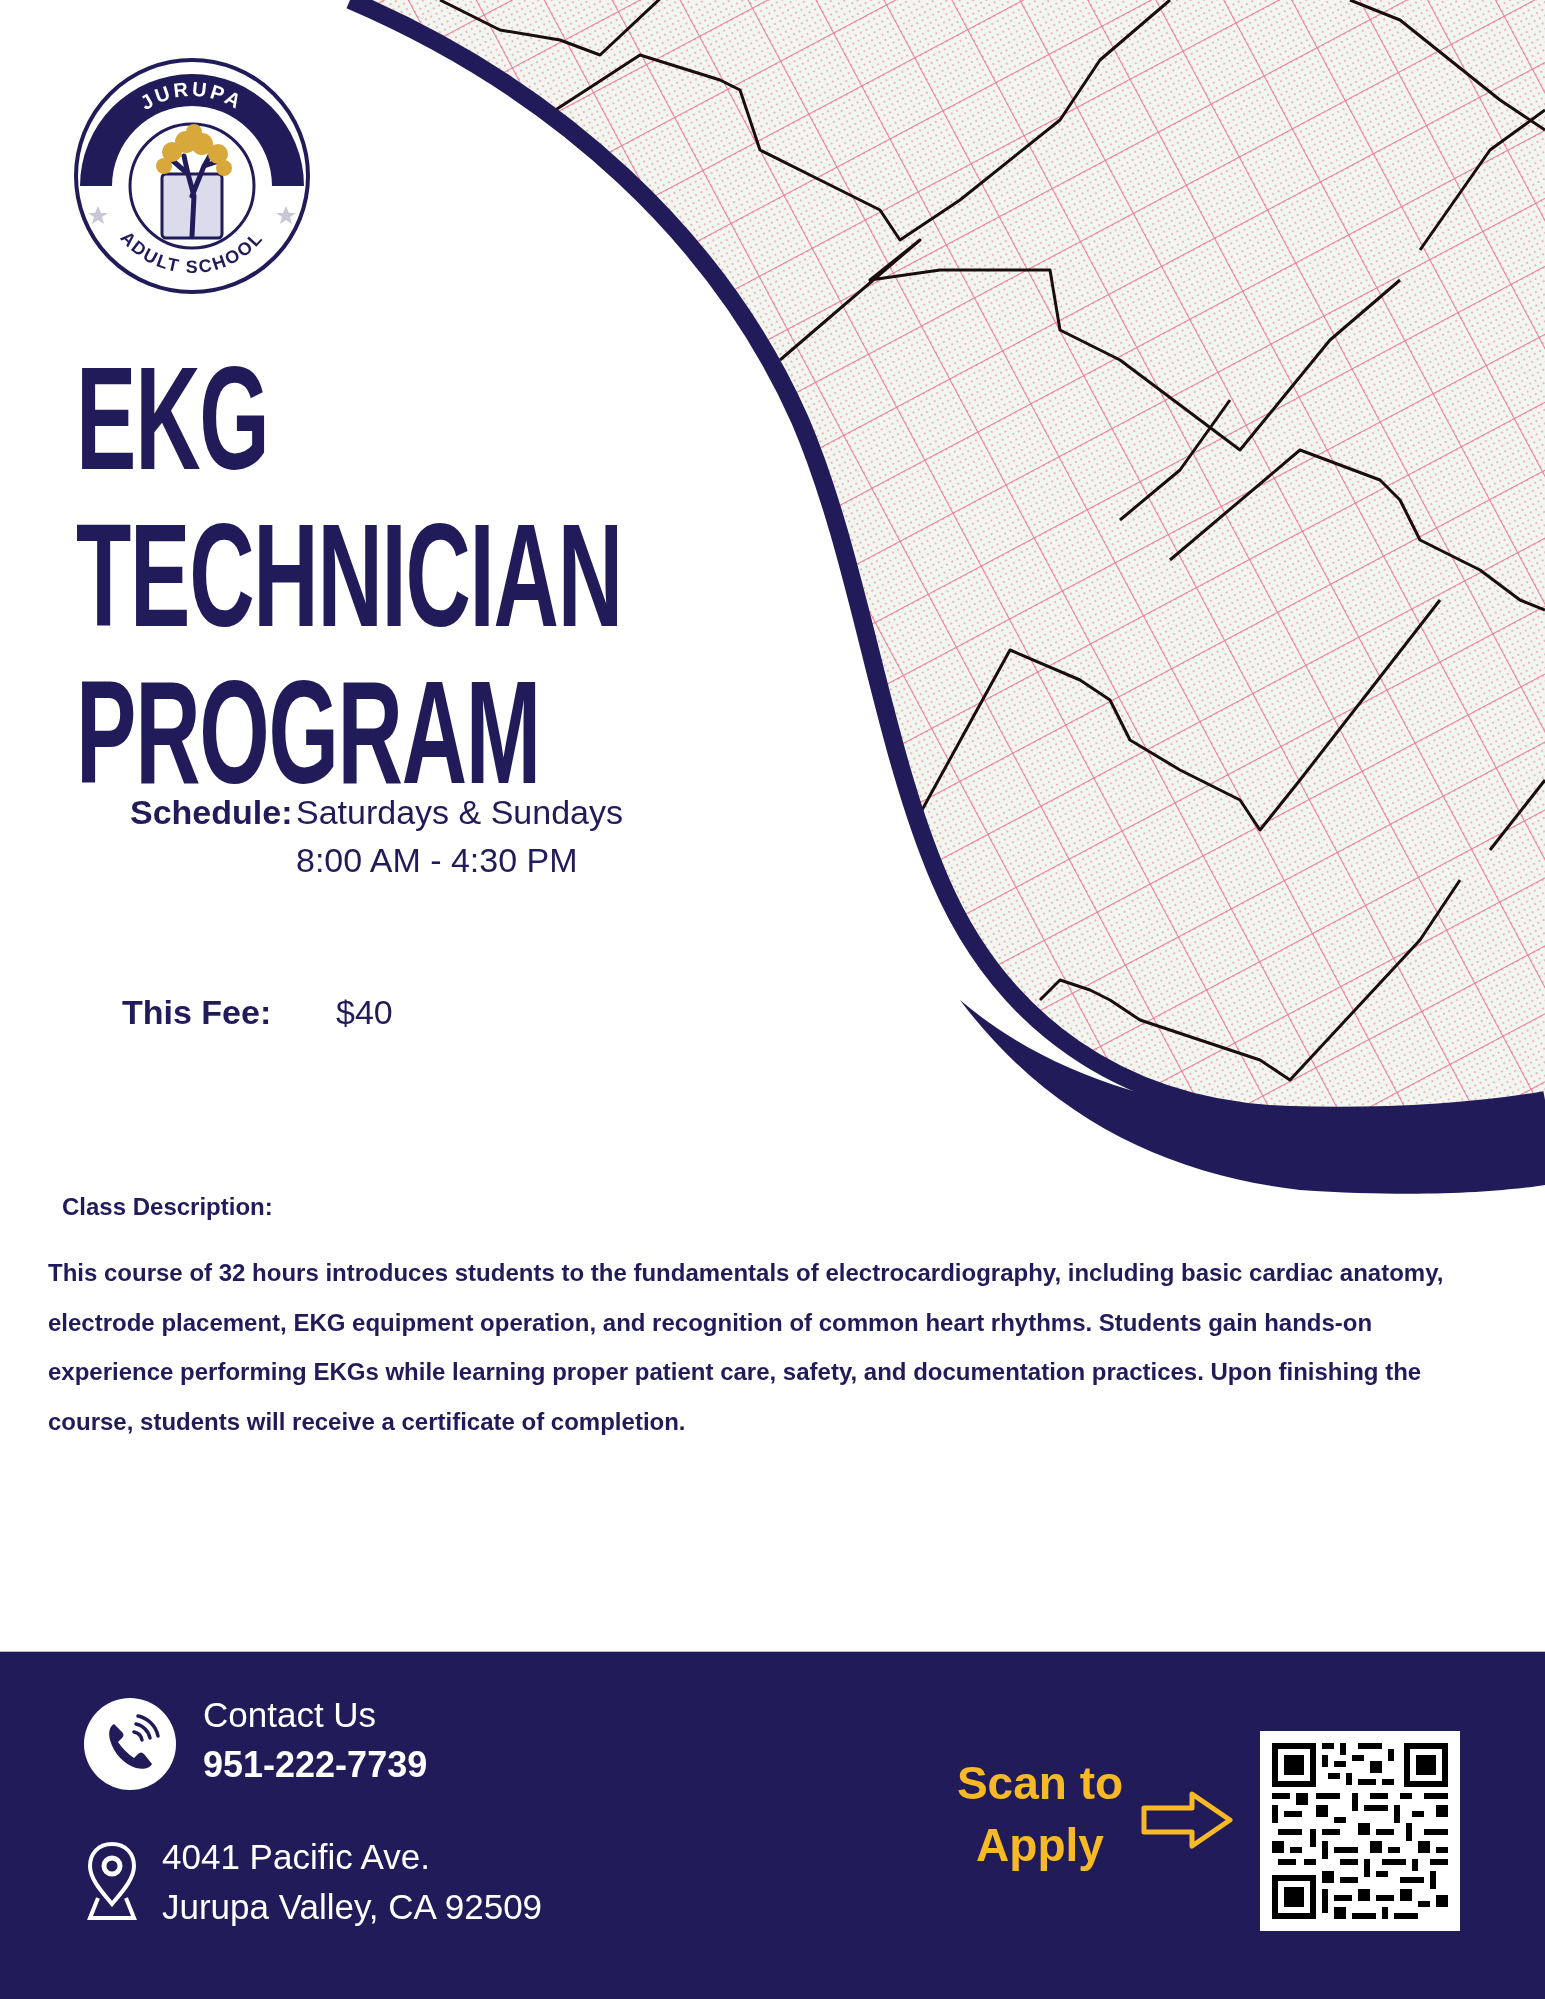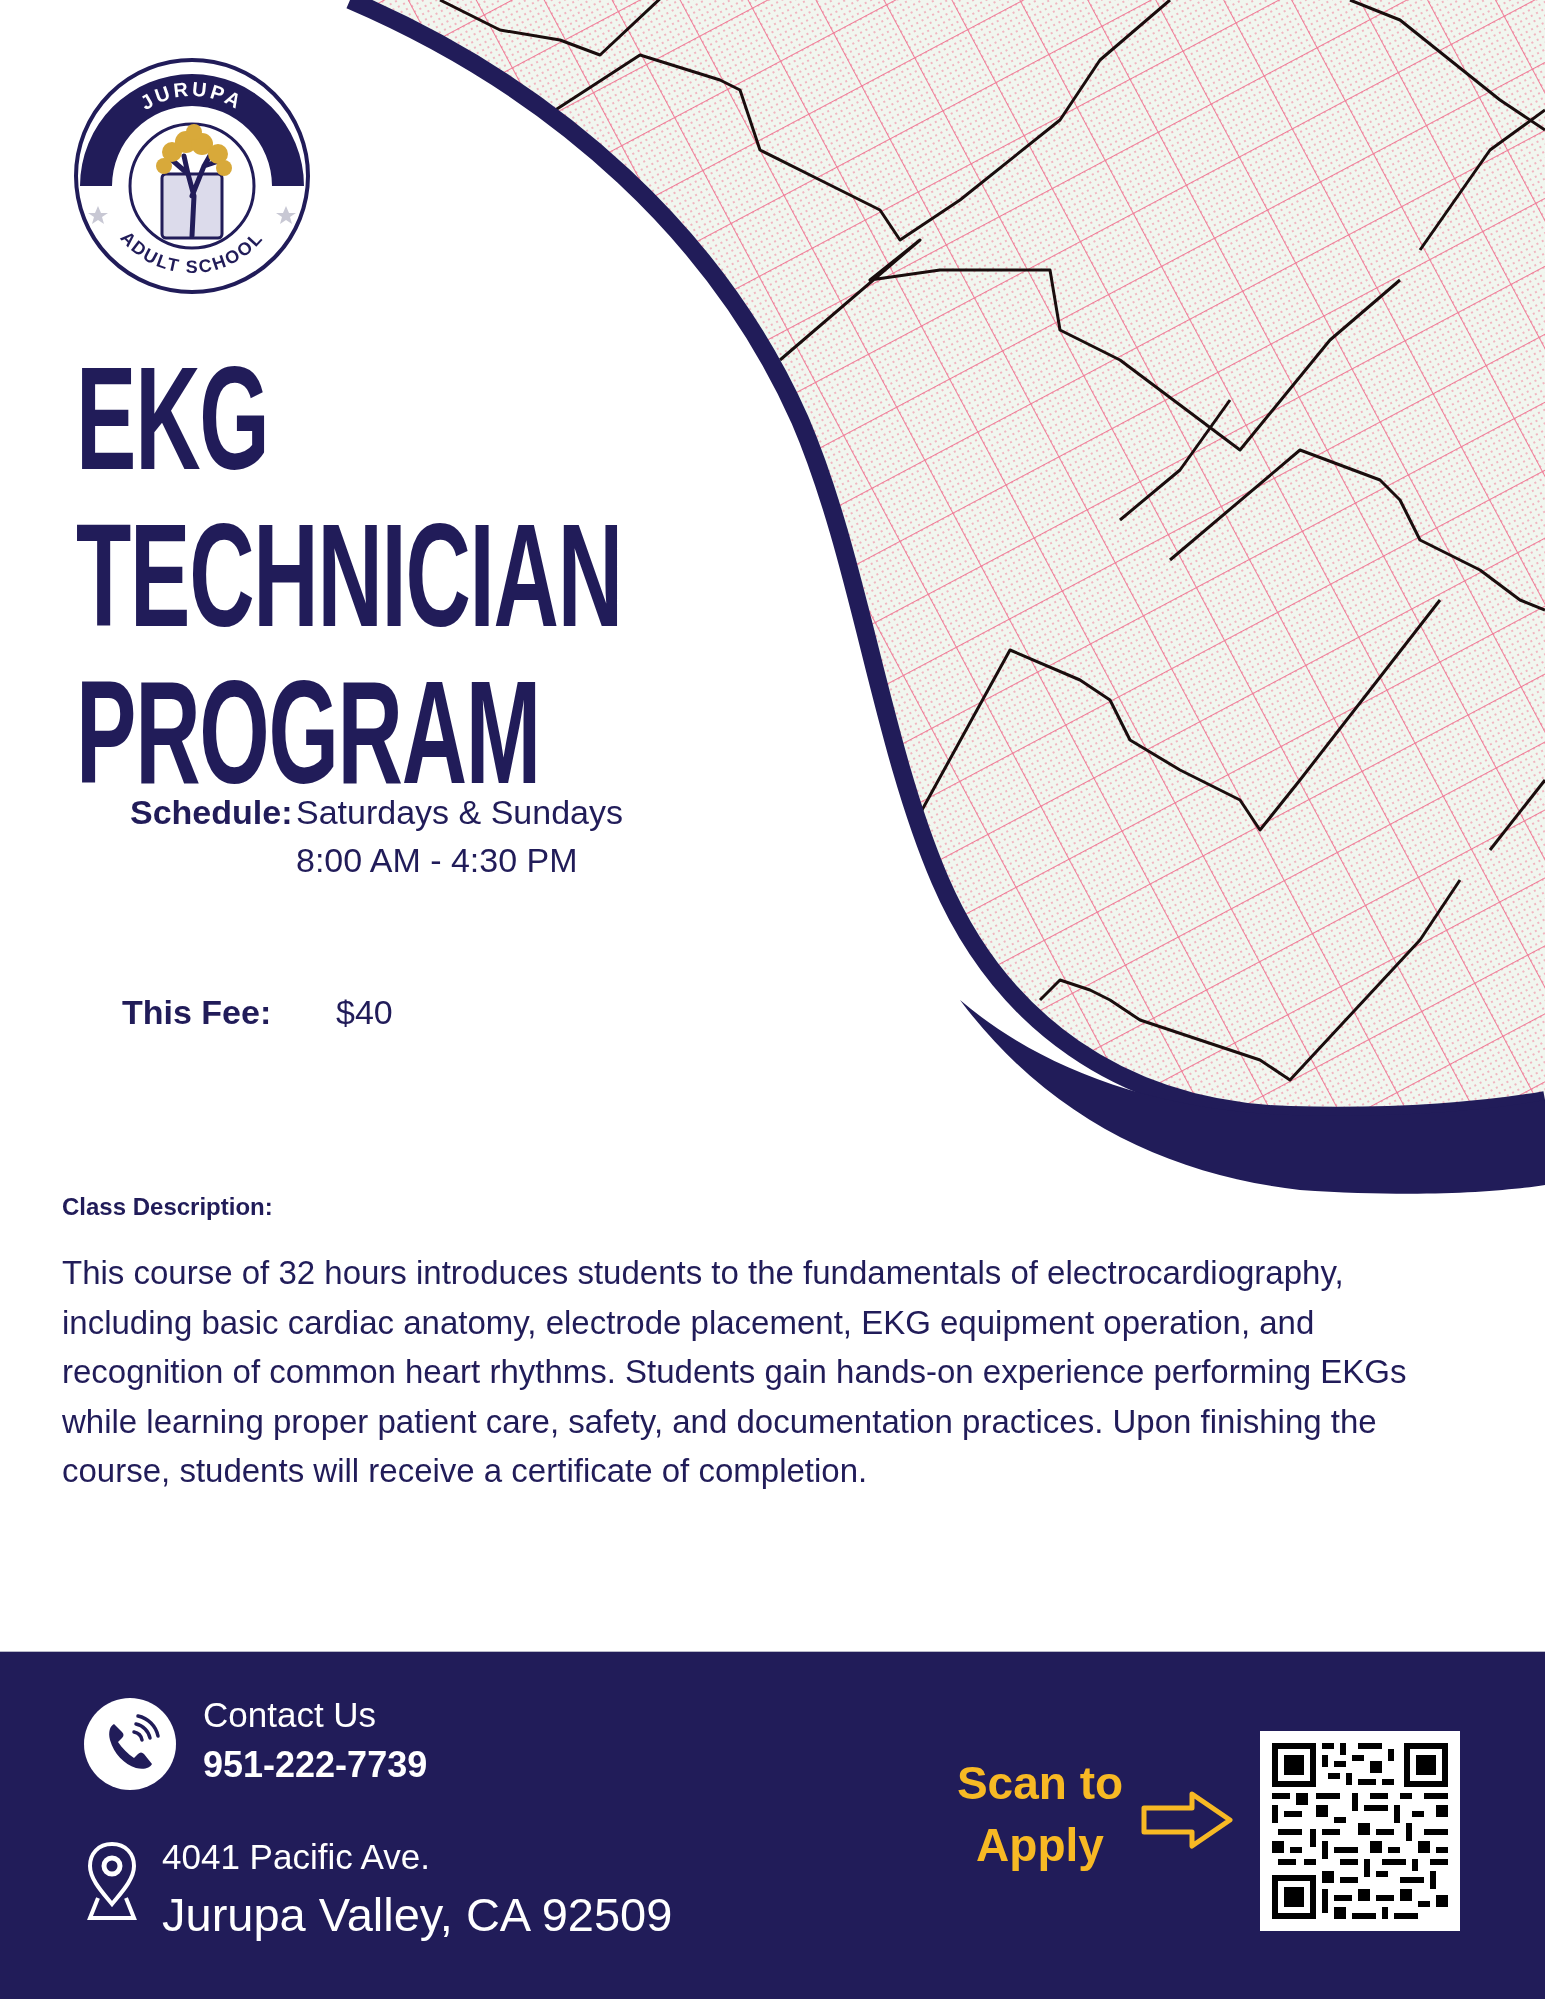--- a/index.html
+++ b/index.html
@@ -8,28 +8,28 @@
   .hero-art { position:absolute; left:0; top:0; width:1545px; height:1200px; }
   .logo { position:absolute; left:72px; top:56px; width:240px; height:240px; }
   .title { position:absolute; left:76px; top:340px; margin:0; font-family:"Liberation Sans Narrow","Liberation Sans", sans-serif;
            font-weight:700; font-size:146px; line-height:157px; letter-spacing:-2px; color:#211c59;
            transform:scaleX(0.62); transform-origin:left top; white-space:nowrap; }
   .title span { display:block; }
   .info-row { position:absolute; font-size:34px; color:#211c59; }
   .info-label { position:absolute; font-weight:700; white-space:nowrap;margin-left:48px; }
   .info-value { position:absolute; white-space:nowrap; line-height:48px; }
   .desc-heading { position:absolute; left:62px; top:1193px; font-size:24px; font-weight:700; color:#211c59; }
-  .desc-body { position:absolute; left:62px; top:1248px; width:1420px; font-size:33px; line-height:49.5px; color:#211c59; }
+  .desc-body { position:absolute; left:48px; top:1248px; width:1420px; font-size:24px; line-height:49.5px; color:#211c59;font-weight:bold; }
   .footer { position:absolute; left:0; top:1651px; width:1545px; height:348px; background:#211c59; border-top:1px solid #b8b8c8; }
   .phone-circle { position:absolute; left:84px; top:1698px; width:92px; height:92px; border-radius:50%; background:#fff; }
   .contact-label { position:absolute; left:203px; top:1695px; font-size:35px; color:#fff; }
   .contact-phone { position:absolute; left:203px; top:1744px; font-size:36px; font-weight:700; color:#fff; }
   .pin { position:absolute; left:86px; top:1840px; width:52px; height:82px; }
   .addr1 { position:absolute; left:162px; top:1837px; font-size:35px; color:#fff; }
-  .addr2 { position:absolute; left:162px; top:1887px; font-size:47px; color:#fff; }
+  .addr2 { position:absolute; left:162px; top:1887px; font-size:35px; color:#fff; }
   .scan { position:absolute; left:950px; top:1752px; width:180px; text-align:center; font-size:46px; font-weight:700; line-height:62px; color:#f7b924; }
   .arrow { position:absolute; left:1140px; top:1788px; width:96px; height:64px; }
   .qr { position:absolute; left:1260px; top:1731px; width:200px; height:200px; background:#fff; }
 </style>
 </head>
 <body>
 
 <svg class="hero-art" viewBox="0 0 1545 1200" xmlns="http://www.w3.org/2000/svg">
   <defs>
     <clipPath id="waveClip">

